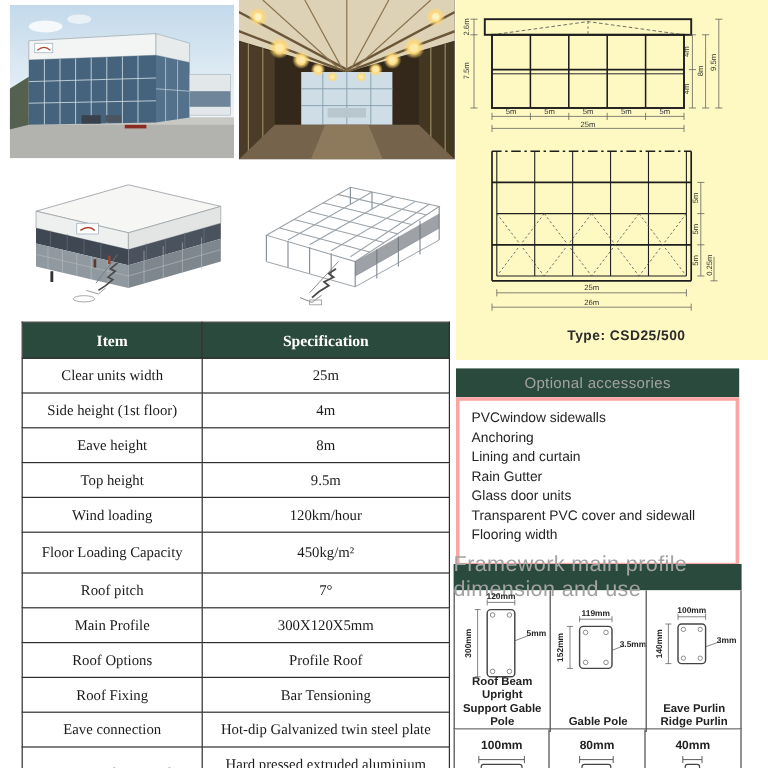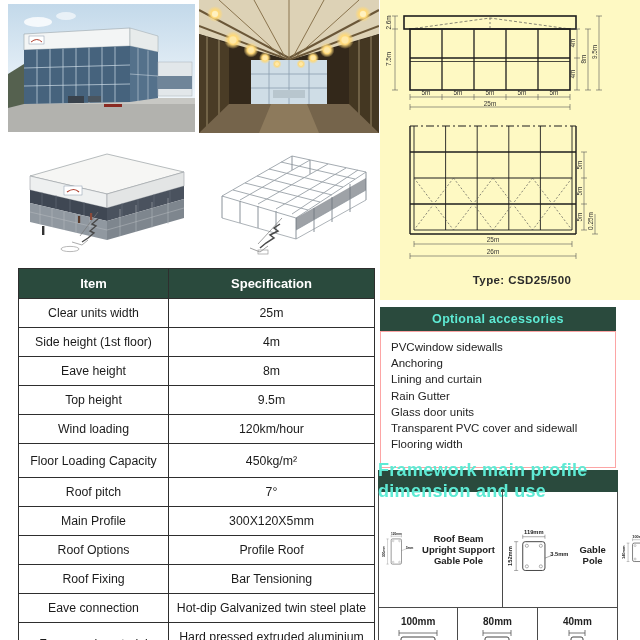--- a/index.html
+++ b/index.html
@@ -10,55 +10,55 @@
   
   .photo, .render{overflow:hidden;}
   .photo svg, .render svg{display:block;}
 
   
   .drawings{left:380px;top:0;width:236px;height:300px;background:#fef9c3;padding-left:48px;}
   .type-label{position:absolute;left:0;top:274px;width:100%;text-align:center;
               font-size:11.5px;font-weight:600;color:#2b2b2b;letter-spacing:.4px;}
 
   
-  .panel-header{background:#2A4A3D;color:#5eead4;display:flex;align-items:center;
-                justify-content:center;font-size:12.5px;font-weight:700;letter-spacing:.3px;}
+  .panel-header{background:#2A4A3D;color:#a3a3a3;display:flex;align-items:center;
+                justify-content:center;font-size:12.5px;font-weight:400;letter-spacing:.3px;}
 
   
   .accessories{left:380px;top:307px;width:236px;}
   .acc-header{height:24px;}
-  .acc-body{border:1px solid #fca5a5;background:#fff;height:130px;padding:5px 0 0 0;}
+  .acc-body{border:3px solid #fca5a5;background:#fff;height:130px;padding:5px 0 0 0;}
   .acc-list{list-style:none;margin:0;padding:2px 10px;}
   .acc-list li{font-size:11.5px;line-height:16.2px;color:#252525;font-weight:500;}
 
   
   .framework{left:378px;top:470px;width:240px;}
   .fw-header{height:22px;font-size:18px;}
   .fw-row1{display:grid;grid-template-columns:1fr 1fr 1fr;border:1px solid #4a4a4a;
            border-top:none;height:115px;background:#fff;}
-  .fw-cell{border-right:1px solid #4a4a4a;display:flex;align-items:center;}
+  .fw-cell{border-right:1px solid #4a4a4a;display:flex;flex-direction:column;align-items:center;}
   .fw-cell:last-child{border-right:none;}
   .fw-caption{height:36px;display:flex;align-items:flex-end;justify-content:center;
               text-align:center;font-size:9.5px;line-height:11px;color:#222;font-weight:600;
               padding:0 4px 3px 4px;}
   .fw-row2{display:grid;grid-template-columns:1fr 1fr 1fr;border:1px solid #4a4a4a;
            border-top:none;height:60px;background:#fff;}
   .fw-cell2{border-right:1px solid #4a4a4a;display:flex;flex-direction:column;align-items:center;
             padding-top:8px;}
   .fw-cell2:last-child{border-right:none;}
   .fw-cell2 .w-label{font-size:10px;color:#222;font-weight:600;}
 
   
   .spec-table{position:absolute;left:18px;top:268px;width:357px;border-collapse:collapse;
               table-layout:fixed;}
   .spec-table th,.spec-table td{border:1px solid #2e2e2e;text-align:center;
               vertical-align:middle;padding:1px 4px;}
   .spec-table th{background:#2A4A3D;color:#fff;font-size:13px;height:27px;font-weight:700;}
   .spec-table td{font-size:12.3px;color:#1b1b1b;}
-  .spec-table tr{height:29px;}
+  .spec-table tr{height:29px;font-family:Liberation Serif, serif;}
   .spec-table tr.tall{height:34px;}
   .spec-table tr.xtall{height:44px;vertical-align:top;}
   .spec-table tr.xtall td{vertical-align:middle;line-height:15px;}
 
   
   text{font-family:"Liberation Sans",sans-serif;}
 </style>
 </head>
 <body>
 

